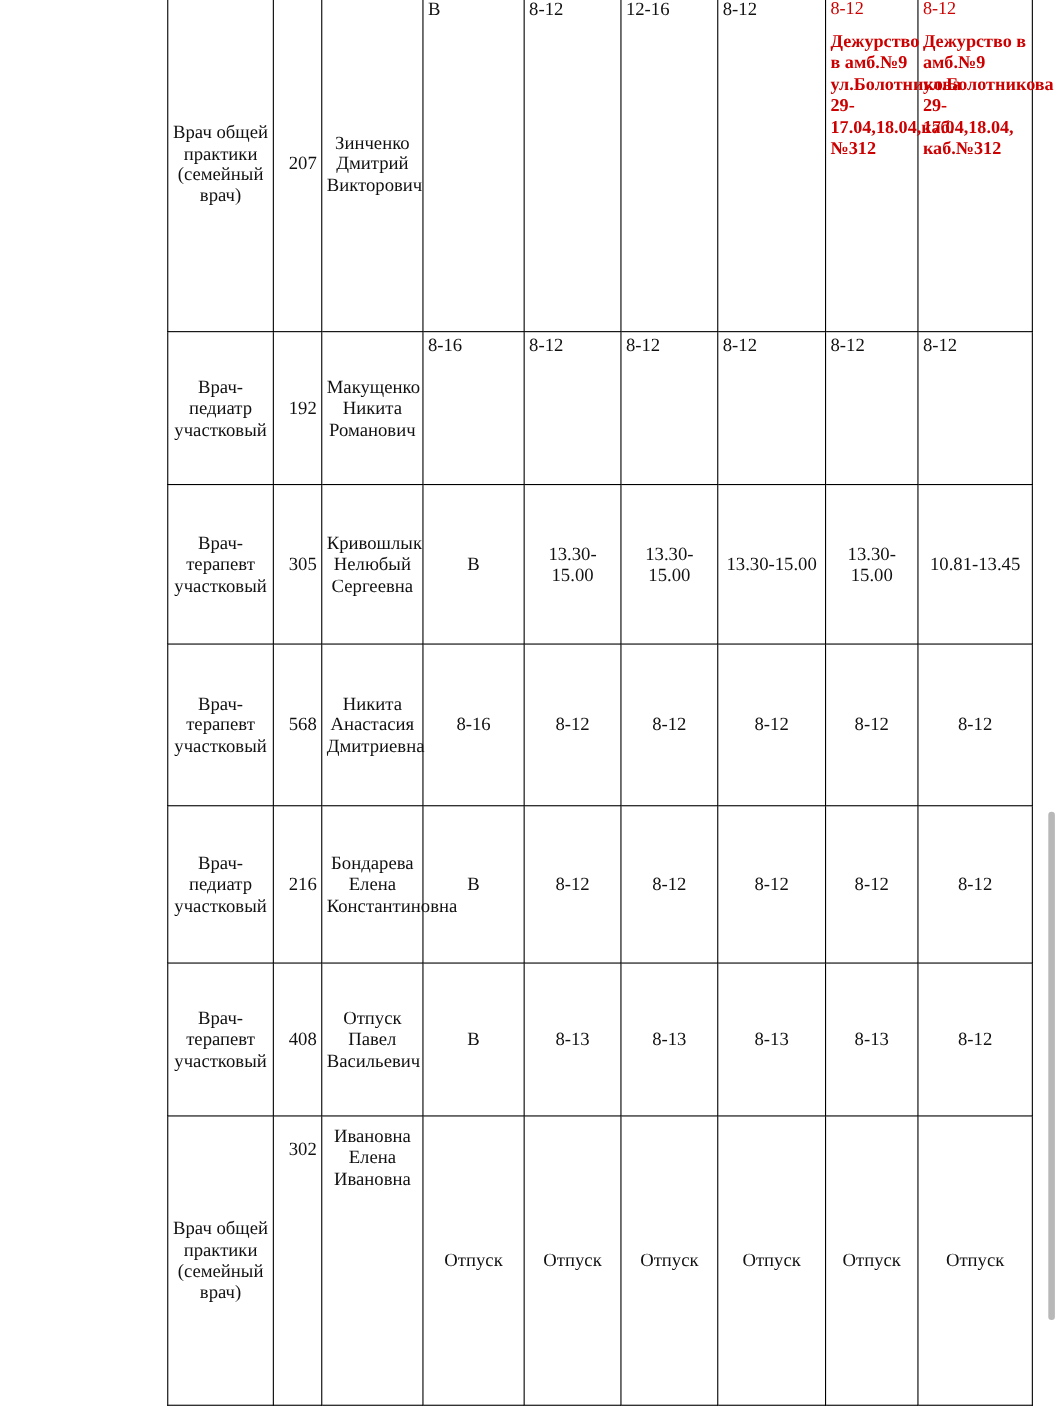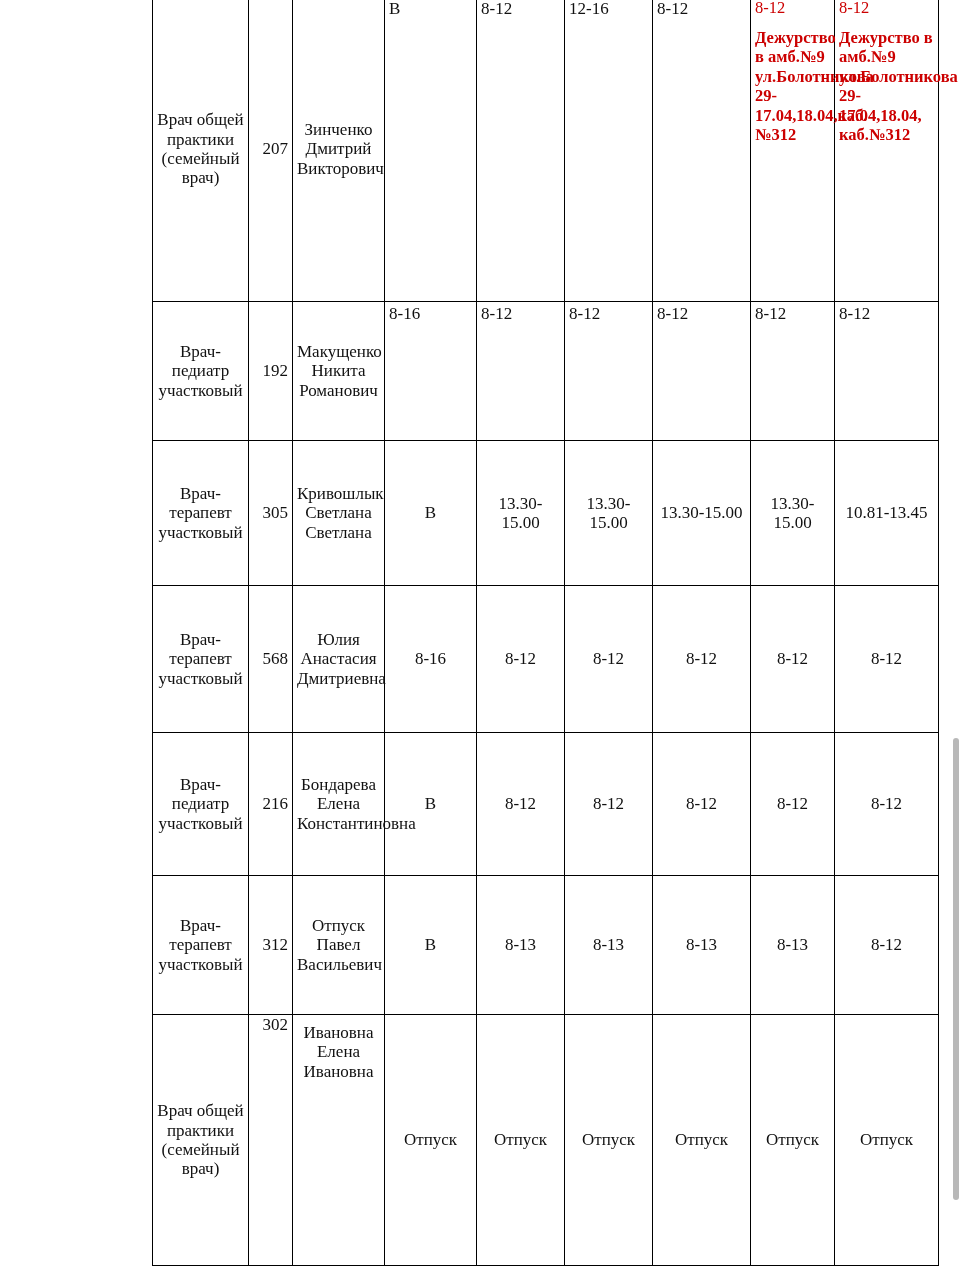--- a/index.html
+++ b/index.html
@@ -163,33 +163,33 @@
         <td class="cell left">8-12</td>
         <td class="cell left">8-12</td>
         <td class="cell left">8-12</td>
         <td class="cell left">8-12</td>
         <td class="cell left">8-12</td>
       </tr>
 
       <tr class="r3">
         <td class="spec">Врач-терапевт участковый</td>
         <td class="room">305</td>
-        <td class="name">Кривошлык Светлана Светлана</td>
+        <td class="name">Кривошлык Нелюбый Сергеевна</td>
         <td class="cell">В</td>
         <td class="cell">13.30-15.00</td>
         <td class="cell">13.30-15.00</td>
         <td class="cell nowrap">13.30-15.00</td>
         <td class="cell">13.30-15.00</td>
         <td class="cell nowrap">10.81-13.45</td>
       </tr>
 
       <tr class="r4">
         <td class="spec">Врач-терапевт участковый</td>
         <td class="room">568</td>
-        <td class="name">Юлия Анастасия Дмитриевна</td>
+        <td class="name">Никита Анастасия Дмитриевна</td>
         <td class="cell">8-16</td>
         <td class="cell">8-12</td>
         <td class="cell">8-12</td>
         <td class="cell">8-12</td>
         <td class="cell">8-12</td>
         <td class="cell">8-12</td>
       </tr>
 
       <tr class="r5">
         <td class="spec">Врач-педиатр участковый</td>
@@ -198,33 +198,33 @@
         <td class="cell">В</td>
         <td class="cell">8-12</td>
         <td class="cell">8-12</td>
         <td class="cell">8-12</td>
         <td class="cell">8-12</td>
         <td class="cell">8-12</td>
       </tr>
 
       <tr class="r6">
         <td class="spec">Врач-терапевт участковый</td>
-        <td class="room">312</td>
+        <td class="room">408</td>
         <td class="name">Отпуск Павел Васильевич</td>
         <td class="cell">В</td>
         <td class="cell">8-13</td>
         <td class="cell">8-13</td>
         <td class="cell">8-13</td>
         <td class="cell">8-13</td>
         <td class="cell">8-12</td>
       </tr>
 
       <tr class="r7">
         <td class="spec">Врач общей практики (семейный врач)</td>
-        <td class="room" style="vertical-align:top; padding-top:0;">302</td>
+        <td class="room" style="vertical-align:top; padding-top:20px;">302</td>
         <td class="name" style="vertical-align:top; padding-top:8px;">Ивановна Елена Ивановна</td>
         <td class="cell">Отпуск</td>
         <td class="cell">Отпуск</td>
         <td class="cell">Отпуск</td>
         <td class="cell">Отпуск</td>
         <td class="cell">Отпуск</td>
         <td class="cell">Отпуск</td>
       </tr>
 
     </tbody>

